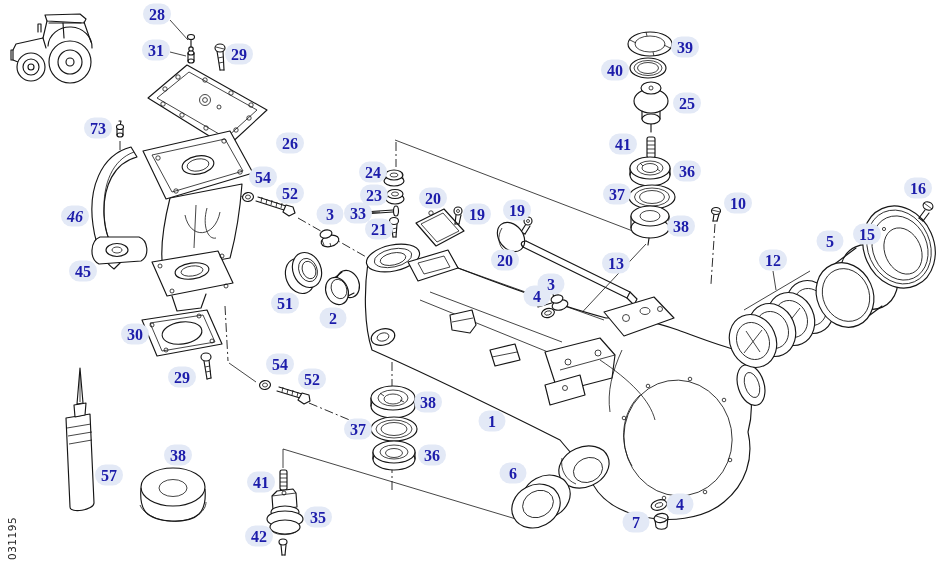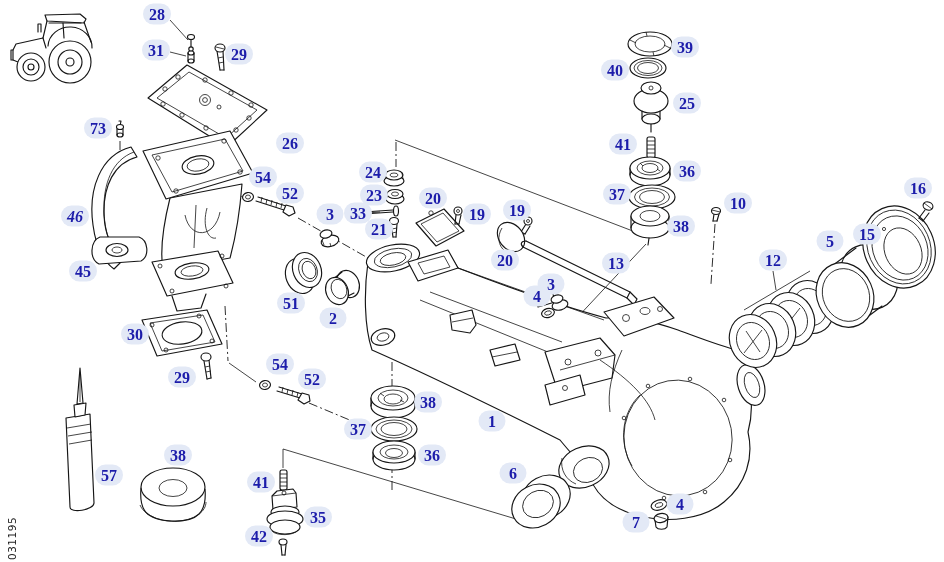--- a/index.html
+++ b/index.html
@@ -553,21 +553,21 @@
       <span class="callout" style="left: 681px; top: 226px;">38</span>
       <span class="callout" style="left: 428px; top: 402px;">38</span>
       <span class="callout" style="left: 685px; top: 47px;">39</span>
       <span class="callout" style="left: 615px; top: 70px; font-family: Liberation Serif, serif;">40</span>
       <span class="callout" style="left: 623px; top: 144px;">41</span>
       <span class="callout" style="left: 261px; top: 482px;">41</span>
       <span class="callout" style="left: 259px; top: 536px;">42</span>
       <span class="callout" style="left: 83px; top: 263px; margin-top: 8px;">45</span>
       <span class="callout" style="left: 75px; top: 216px; font-style: italic;">46</span>
       <span class="callout" style="left: 98px; top: 128px;">73</span>
-      <span class="callout" style="left: 291px; top: 303px; text-align: right;">51</span>
+      <span class="callout" style="left: 285px; top: 303px; text-align: right;">51</span>
       <span class="callout" style="left: 290px; top: 193px;">52</span>
       <span class="callout" style="left: 312px; top: 379px;">52</span>
       <span class="callout" style="left: 263px; top: 177px;">54</span>
       <span class="callout" style="left: 280px; top: 364px;">54</span>
       <span class="callout" style="left: 178px; top: 455px;">38</span>
       <span class="callout" style="left: 109px; top: 475px;">57</span>
     </div>
 
   <div class="doc-code">031195</div>
 </div>

